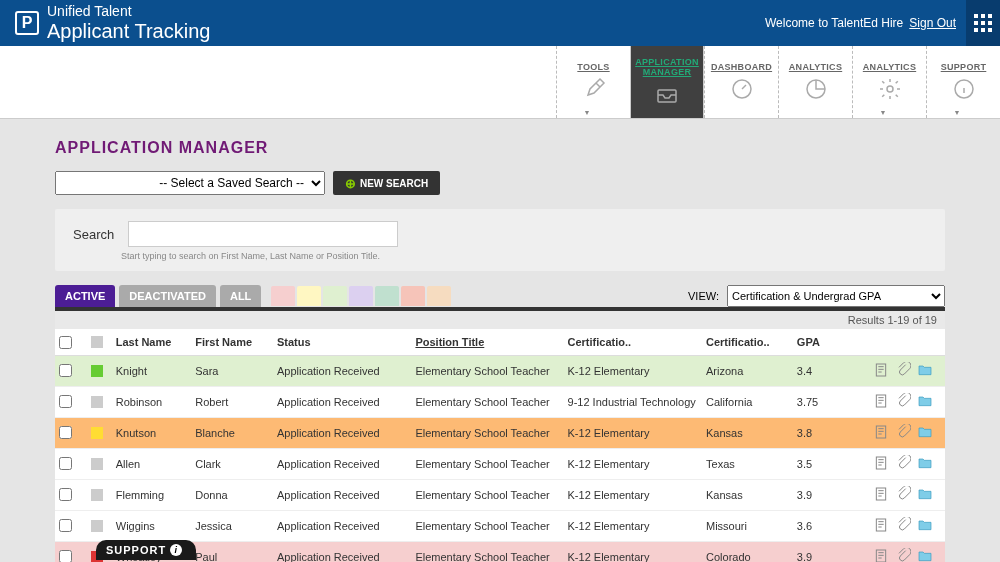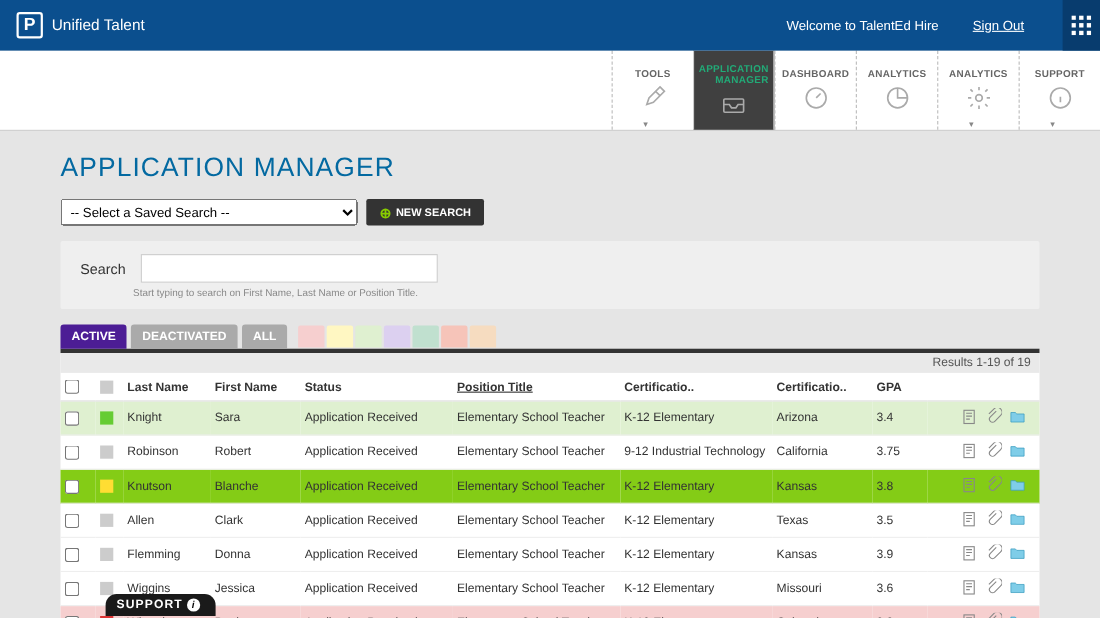--- a/index.html
+++ b/index.html
@@ -4,41 +4,41 @@
 <style>
 * { box-sizing: border-box; margin: 0; padding: 0; }
 body { font-family: Arial, sans-serif; font-size: 12px; background: #e5e5e5; width: 1000px; height: 562px; overflow: hidden; }
 
 
 .top-header { background: #0b4f8e; color: #fff; height: 46px; display: flex; align-items: center; padding: 0 0 0 15px; position: relative; }
 .logo-p { width: 24px; height: 24px; border: 2px solid #fff; border-radius: 3px; display: flex; align-items: center; justify-content: center; font-weight: bold; font-size: 16px; margin-right: 8px; }
 .header-titles { display: flex; flex-direction: column; line-height: 1.1; }
 .suite { font-size: 14px; }
 .app-title { font-size: 20px; font-weight: normal; }
-.header-right { position: absolute; right: 0; top: 0; height: 46px; display: flex; align-items: center; gap: 25px; }
+.header-right { position: absolute; right: 0; top: 0; height: 46px; display: flex; align-items: center; }
 .welcome-text { font-size: 12px; margin-right: 6px; }
 .sign-out { color: #fff; text-decoration: underline; font-size: 12px; cursor: pointer; margin-right: 10px; }
 .apps-grid { width: 34px; height: 46px; background: #083c6e; display: flex; align-items: center; justify-content: center; cursor: pointer; }
 .apps-grid svg { width: 18px; height: 18px; }
 
 
 .main-nav { background: #fff; height: 73px; display: flex; justify-content: flex-end; border-bottom: 1px solid #ccc; }
 .nav-item { width: 74px; display: flex; flex-direction: column; align-items: center; justify-content: center; border-left: 1px dashed #bbb; cursor: pointer; padding: 4px 0; }
 .nav-item:last-child { border-right: none; }
-.nav-label { font-size: 9px; font-weight: bold; color: #666; text-align: right; line-height: 1.1; margin-bottom: 4px; letter-spacing: 0.3px; }
+.nav-label { font-size: 9px; font-weight: bold; color: #666; text-align: center; line-height: 1.1; margin-bottom: 4px; letter-spacing: 0.3px; text-decoration: underline; }
 .nav-item.active .nav-label { color: #2a7; }
 .nav-item.active { background: #404040; border-left: 1px solid #ccc; border-right: 1px solid #ccc; }
 .nav-icon { width: 24px; height: 24px; color: #aaa; }
 .nav-caret { font-size: 7px; color: #888; margin-left: 2px; }
 
 
 .content-wrap { max-width: 890px; margin: 0 auto; padding: 20px 0 0; }
-.page-heading { font-family: 'Arial Black', Arial, sans-serif; font-size: 24px; font-weight: 400; color: #0369a1; letter-spacing: 1px; margin-bottom: 14px; }
+.page-heading { font-family: 'Arial Black', Arial, sans-serif; font-size: 16px; font-weight: 700; color: #701a75; letter-spacing: 1px; margin-bottom: 14px; }
 .search-row { display: flex; gap: 8px; margin-bottom: 14px; }
-.saved-select { width: 270px; height: 24px; font-size: 12px; padding: 2px 4px; }
+.saved-select { width: 270px; height: 24px; font-size: 12px; padding: 2px 4px; text-align: right; }
 .new-search-btn { background: #333; color: #fff; border: none; height: 24px; padding: 0 12px; font-size: 10px; font-weight: bold; cursor: pointer; display: flex; align-items: center; gap: 4px; border-radius: 2px; }
 .new-search-btn .cross { color: #8c0; font-size: 13px; }
 
 .search-panel { background: #efefef; padding: 12px 18px 10px; border-radius: 2px; margin-bottom: 14px; }
 .search-inner { display: flex; align-items: center; gap: 14px; }
 .search-inner label { font-size: 13px; color: #333; }
 .search-field { width: 270px; height: 26px; border: 1px solid #ccc; padding: 2px 6px; }
 .hint { font-size: 9px; color: #888; margin: 4px 0 0 48px; }
 
 .tabs-row { display: flex; align-items: center; justify-content: space-between; position: relative; }
@@ -51,21 +51,21 @@
 .view-right { display: flex; align-items: center; gap: 8px; font-size: 11px; }
 .view-select { width: 218px; height: 22px; font-size: 11px; }
 
 .table-container { background: #fff; border-top: 4px solid #333; }
 .results-bar { text-align: right; padding: 3px 8px; font-size: 11px; color: #555; background: #e9e9e9; }
 table { width: 100%; border-collapse: collapse; }
 th { text-align: left; padding: 6px 4px; font-size: 11px; font-weight: bold; color: #333; border-bottom: 1px solid #ddd; }
 td { padding: 6px 4px; font-size: 11px; color: #333; }
 tbody tr { border-bottom: 1px solid #eee; }
 .row-green { background: #dff0d0; }
-.row-yellow { background: #84cc16; }
+.row-yellow { background: #fdba74; }
 .row-pink { background: #f6cfcf; }
 .cb { width: 13px; height: 13px; vertical-align: middle; }
 .flag-box { display: inline-block; width: 12px; height: 12px; background: #ccc; vertical-align: middle; }
 .flag-green { background: #6c3; }
 .flag-yellow { background: #fd3; }
 .flag-red { background: #d33; }
 .action-cell { display: flex; gap: 6px; justify-content: flex-end; padding-right: 8px; }
 .action-icon { width: 16px; height: 18px; cursor: pointer; color: #888; }
 
 .col-cb { width: 28px; }
@@ -82,20 +82,21 @@
 .support-pill { position: absolute; bottom: 2px; left: 96px; background: #1a1a1a; color: #fff; padding: 4px 14px 4px 10px; border-radius: 10px 10px 0 0; font-size: 11px; font-weight: bold; letter-spacing: 1px; display: flex; align-items: center; gap: 4px; cursor: pointer; }
 .support-pill .info { background: #fff; color: #000; border-radius: 50%; width: 12px; height: 12px; display: inline-flex; align-items: center; justify-content: center; font-size: 9px; font-style: italic; font-weight: bold; }
 </style>
 </head>
 <body>
 
 <div class="top-header">
   <div class="logo-p">P</div>
   <div class="header-titles">
     <span class="suite">Unified Talent</span>
+    <span class="app-title">Applicant Tracking</span>
   </div>
   <div class="header-right">
     <span class="welcome-text">Welcome to TalentEd Hire</span>
     <a class="sign-out">Sign Out</a>
     <div class="apps-grid">
       <svg viewBox="0 0 18 18">
           <g fill="#fff">
             <rect x="0" y="0" width="4" height="4"></rect>
             <rect x="7" y="0" width="4" height="4"></rect>
             <rect x="14" y="0" width="4" height="4"></rect>
@@ -183,20 +184,26 @@
       <button class="tab-btn tab-inactive">ALL</button>
       <div class="color-swatches" id="swatches">
           <div class="swatch" style="background: rgb(246, 207, 207);"></div>
           <div class="swatch" style="background: rgb(255, 247, 194);"></div>
           <div class="swatch" style="background: rgb(223, 240, 208);"></div>
           <div class="swatch" style="background: rgb(220, 208, 240);"></div>
           <div class="swatch" style="background: rgb(192, 224, 207);"></div>
           <div class="swatch" style="background: rgb(246, 196, 185);"></div>
           <div class="swatch" style="background: rgb(246, 220, 192);"></div>
         </div>
+    </div>
+    <div class="view-right">
+      <span>VIEW:</span>
+      <select class="view-select">
+        <option>Certification &amp; Undergrad GPA</option>
+      </select>
     </div>
   </div>
 
   <div class="table-container">
     <div class="results-bar">Results 1-19 of 19</div>
     <table>
       <thead>
         <tr>
           <th class="col-cb"><input type="checkbox" class="cb" style=""></th>
           <th class="col-flag"><span class="flag-box"></span></th>

